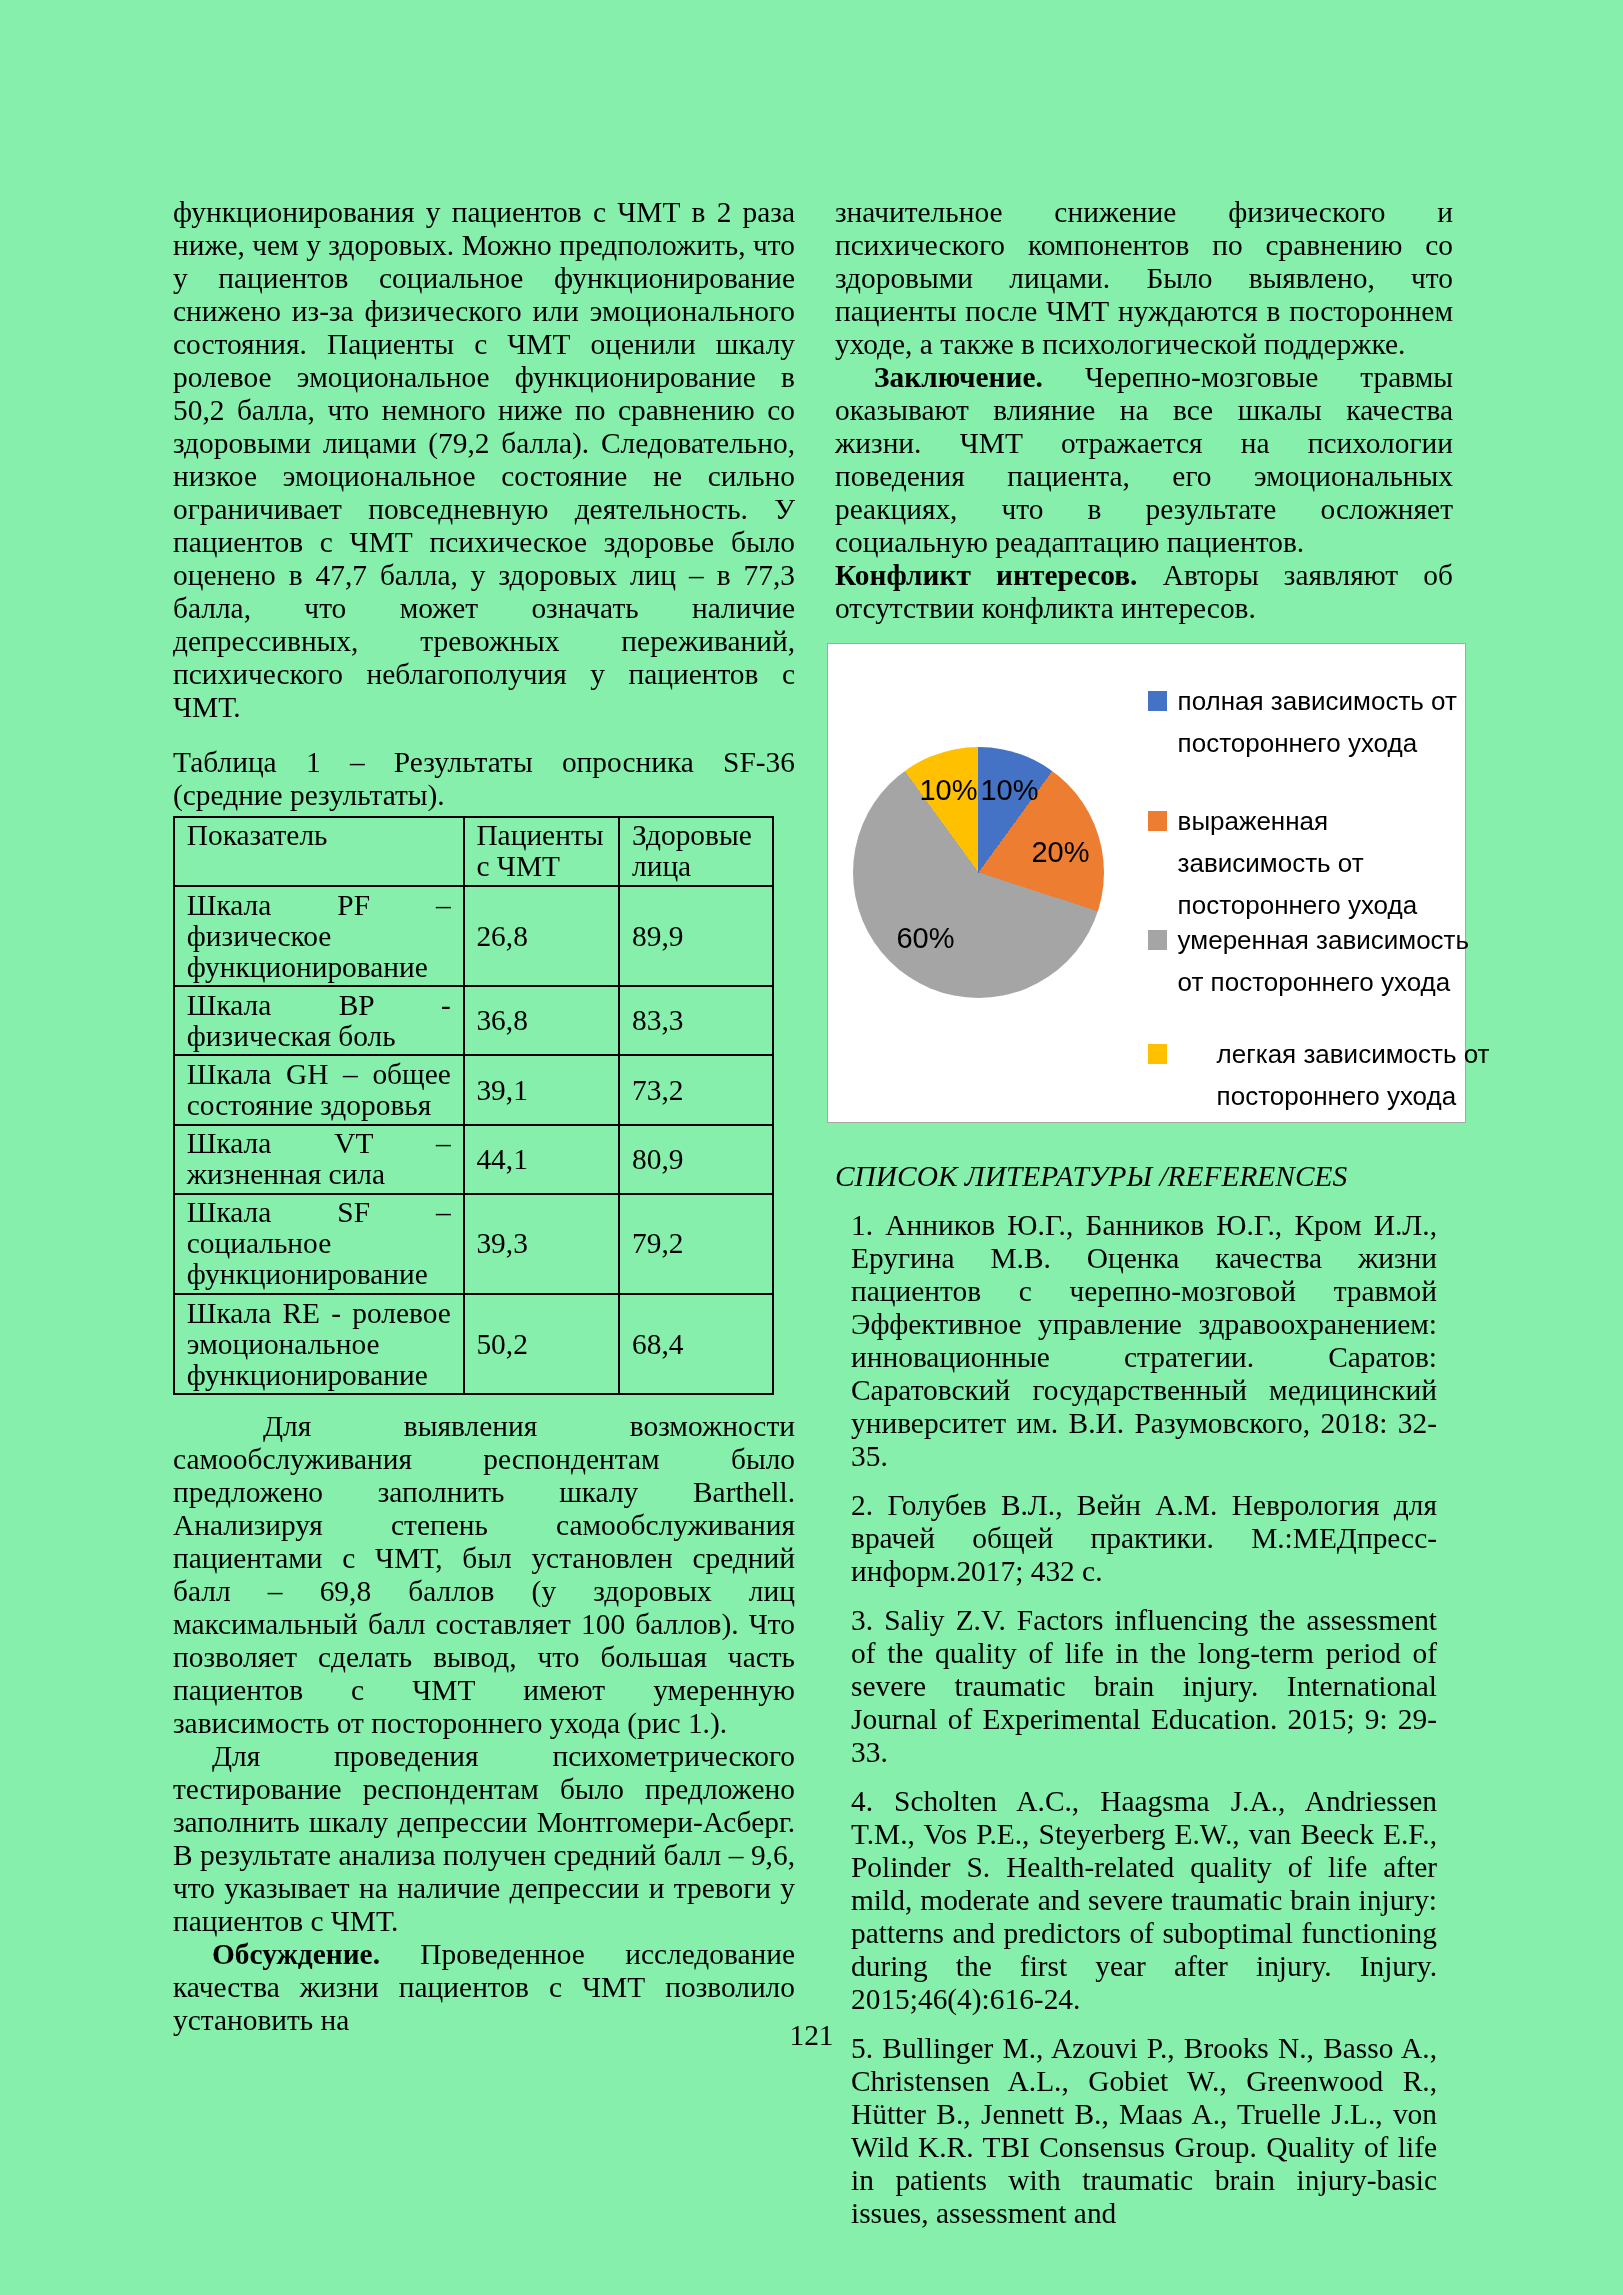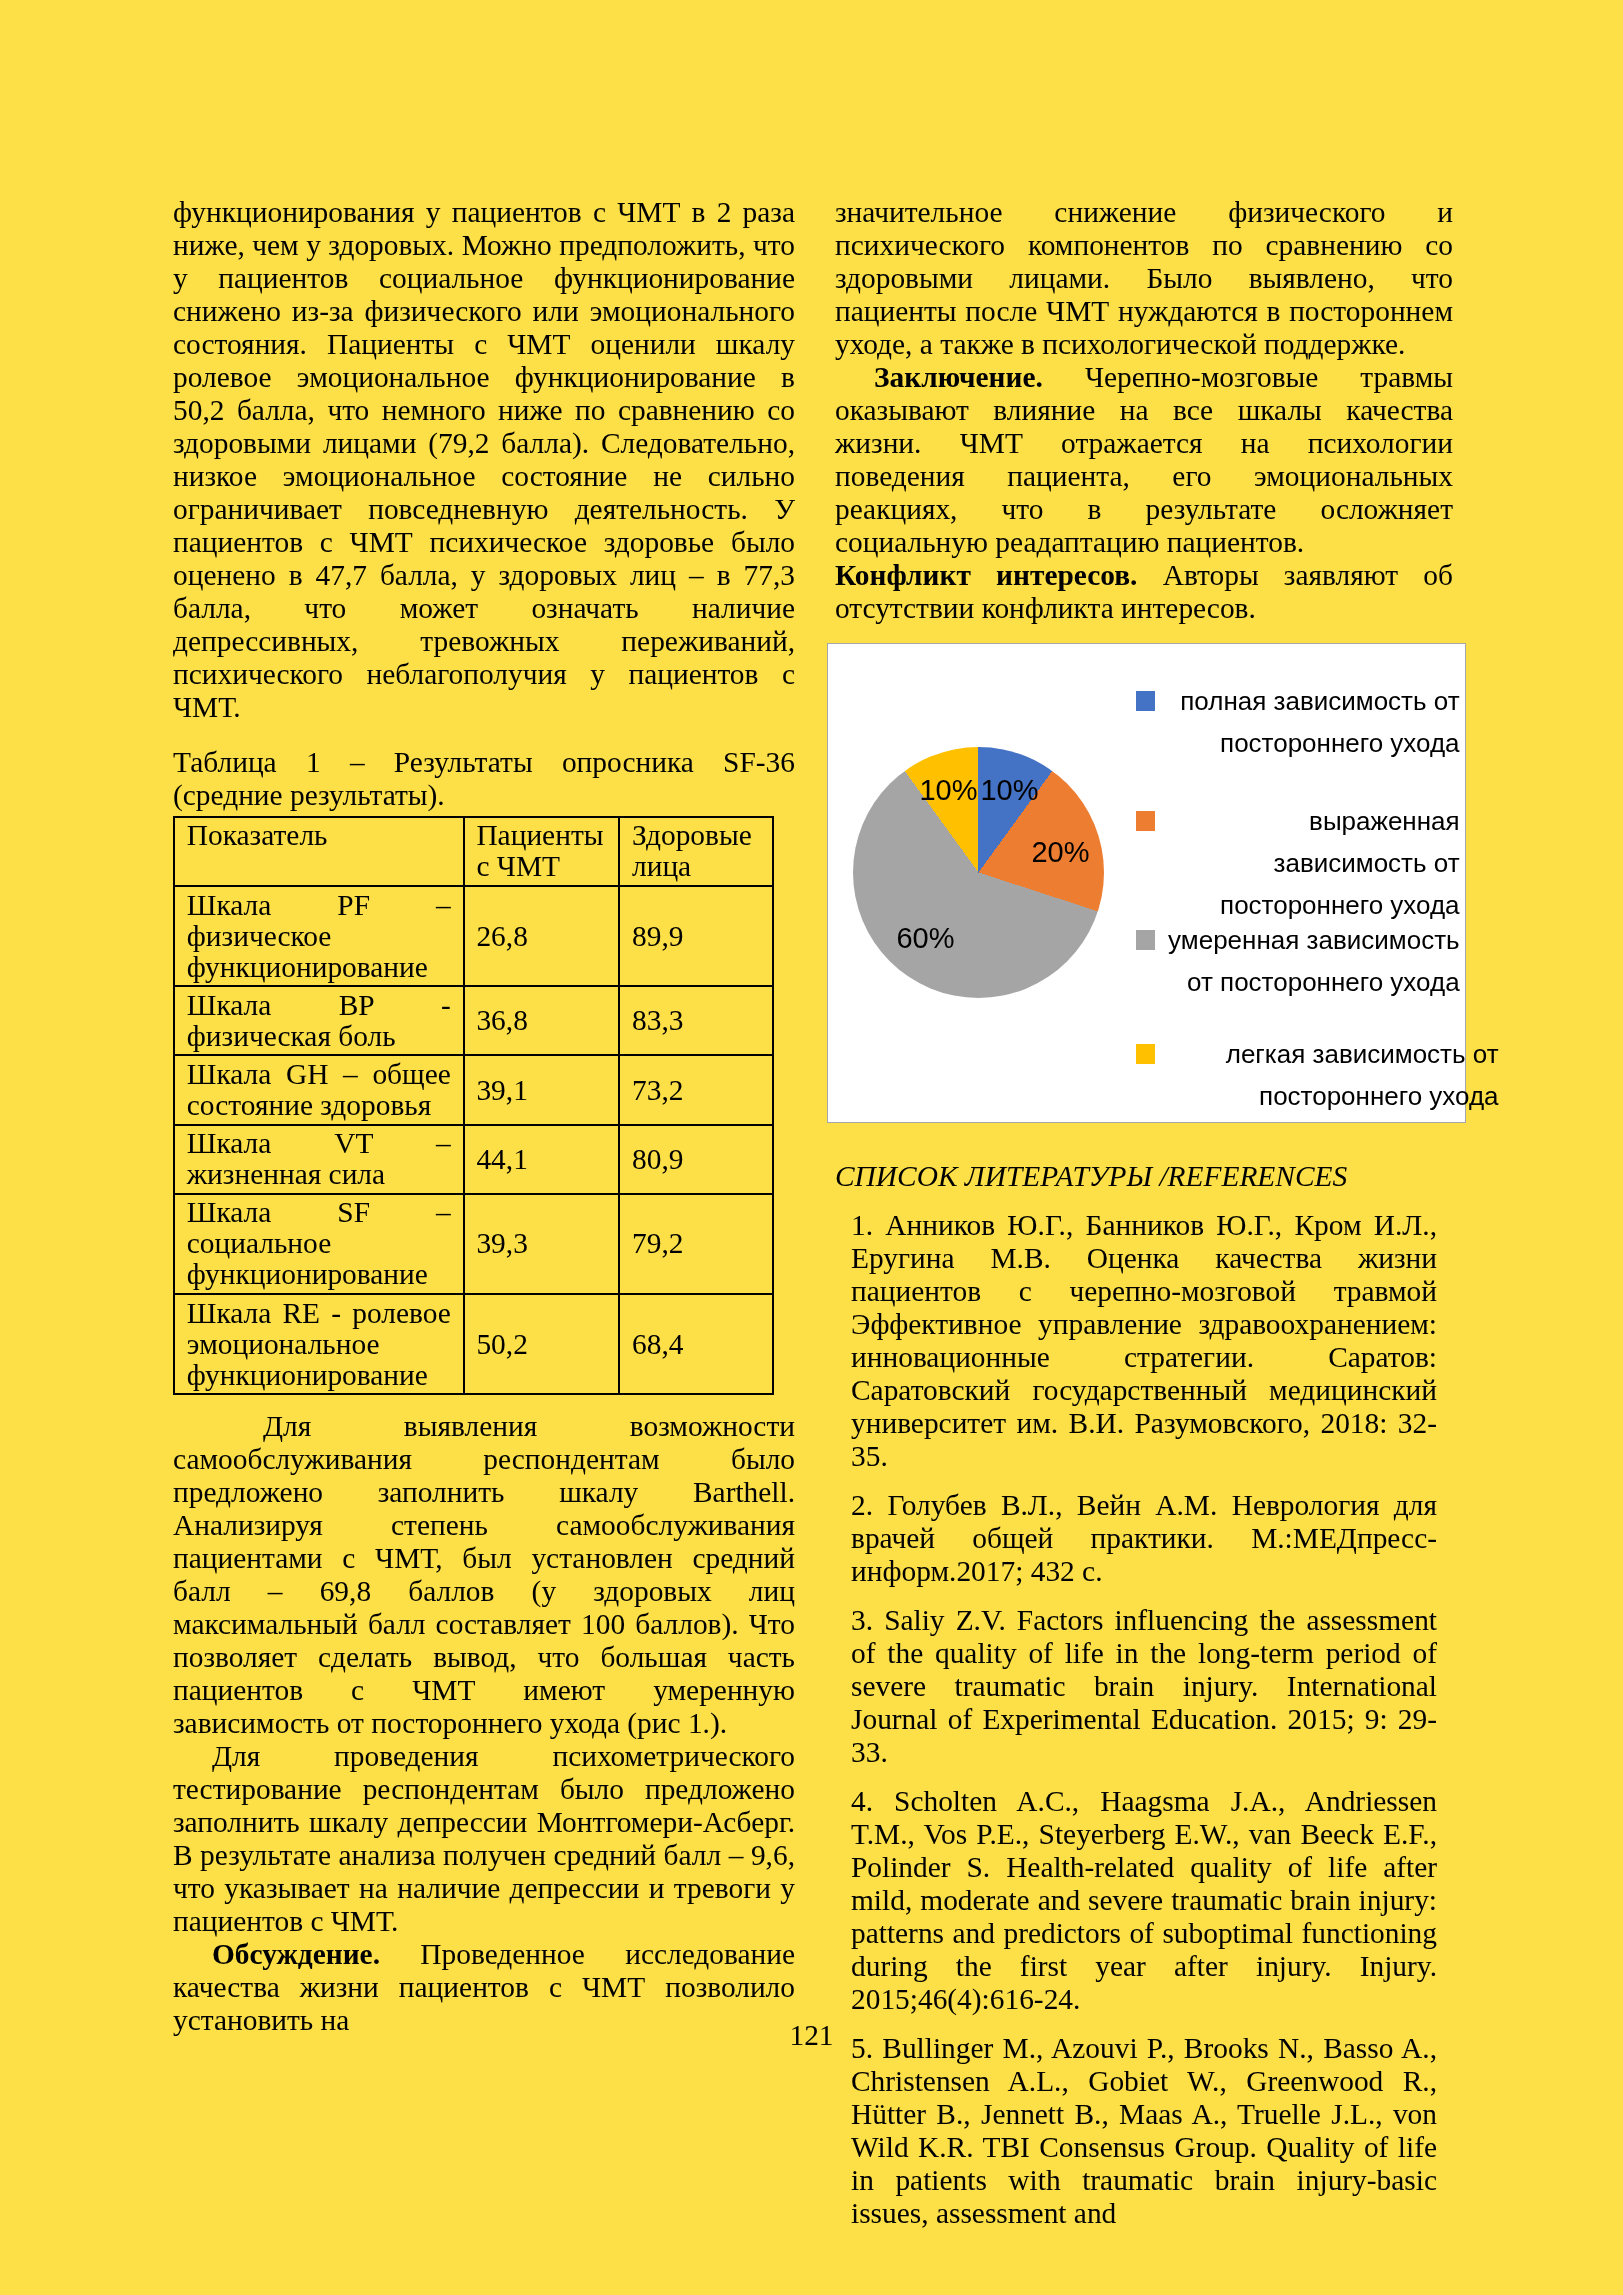--- a/index.html
+++ b/index.html
@@ -1,20 +1,20 @@
 <!DOCTYPE html>
 <html style="font-size:10.5px"><head>
 <meta charset="utf-8">
 <style>
   html,body{margin:0;padding:0;background:#e8e8e8;}
   .page{
     position:relative;
     width:1623px;
     height:2295px;
-    background:#fde047;
+    background:#86efac;
     font-family:"Liberation Serif", serif;
     color:#000;
     overflow:hidden;
   }
   .col{
     position:absolute;
     top:196px;
     text-align:justify;
     font-size:29.4px;
     line-height:33px;
@@ -74,24 +74,23 @@
   }
   .legend{
     position:absolute;
     left:308px;
     top:0;
     width:327px;
     height:478px;
   }
   .legend-item{
     position:absolute;
-    left:0;
+    left:12px;
     display:flex;
     align-items:flex-start;
-    text-align:right;
   }
   .legend-swatch{
     width:19.6px;
     height:19.6px;
     flex:0 0 19.6px;
     margin:11px 10.5px 0 0;
   }
   .legend-text{
     font-size:26px;
     line-height:42px;

